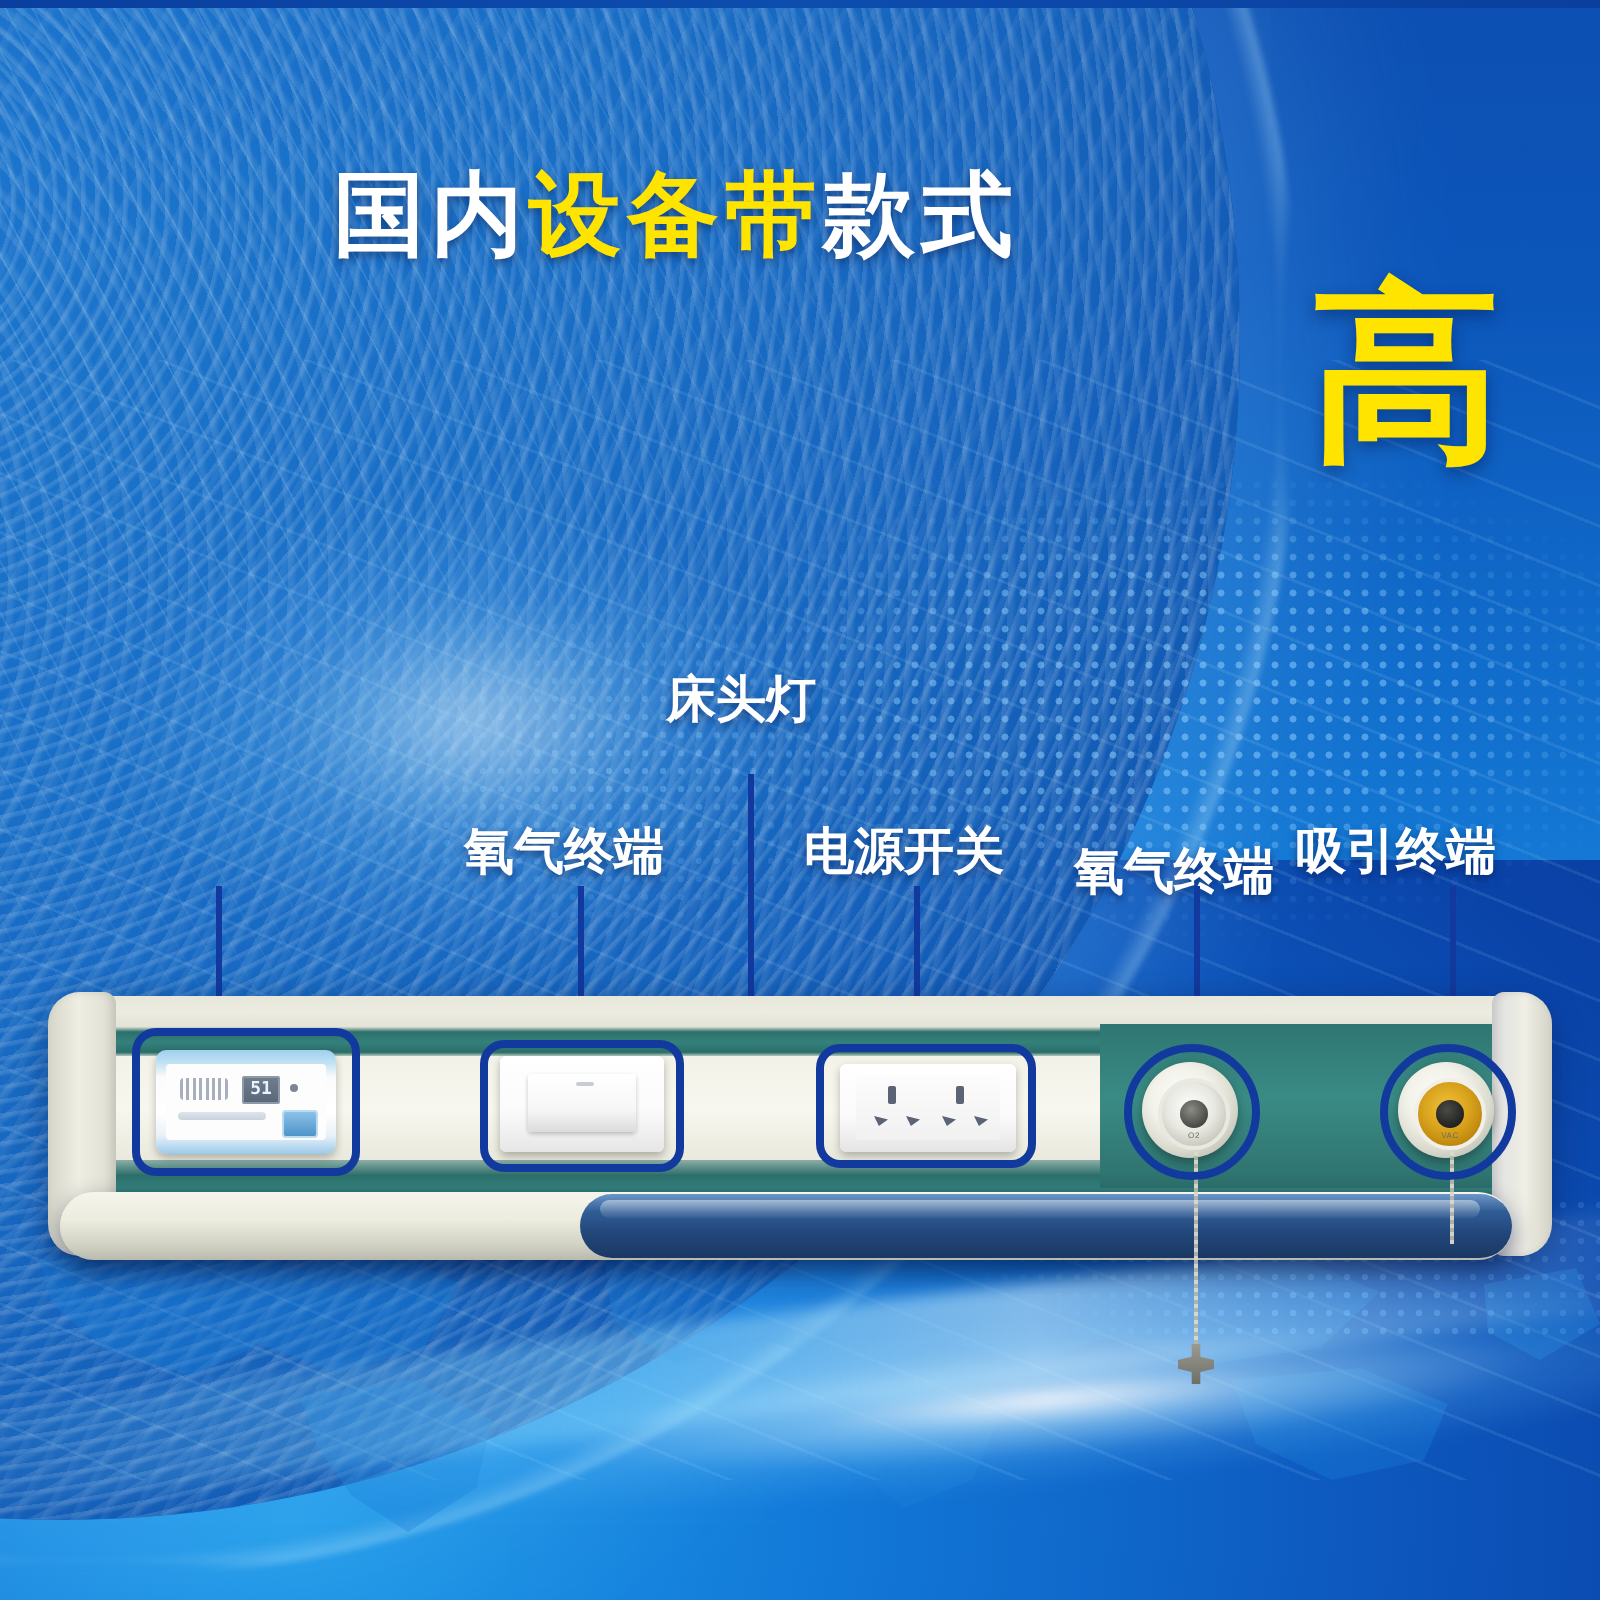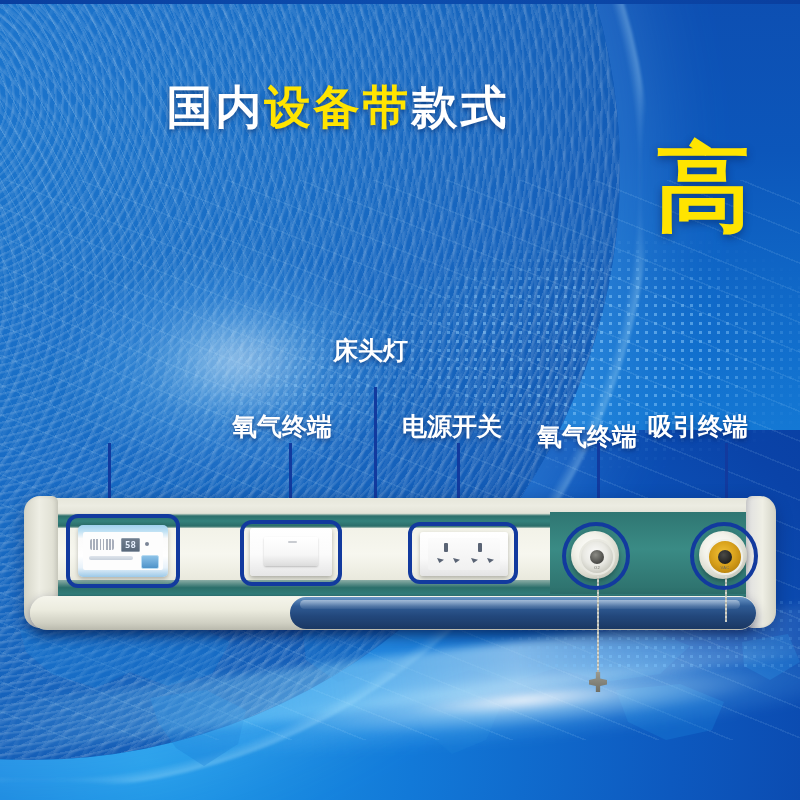--- a/index.html
+++ b/index.html
@@ -478,21 +478,21 @@
     <div class="endcap-r"></div>
   </div>
 
   <div class="rail"></div>
   <div class="rail-blue"></div>
   <div class="rail-blue-sheen"></div>
 
   <div class="nurse-call">
     <div class="nc-face">
       <div class="nc-speaker"></div>
-      <div class="nc-display">58</div>
+      <div class="nc-display">51</div>
       <div class="nc-led"></div>
       <div class="nc-slot"></div>
       <div class="nc-button"></div>
     </div>
   </div>
 
   <div class="light-switch">
     <div class="ls-rocker">
       <div class="ls-mark"></div>
     </div>

